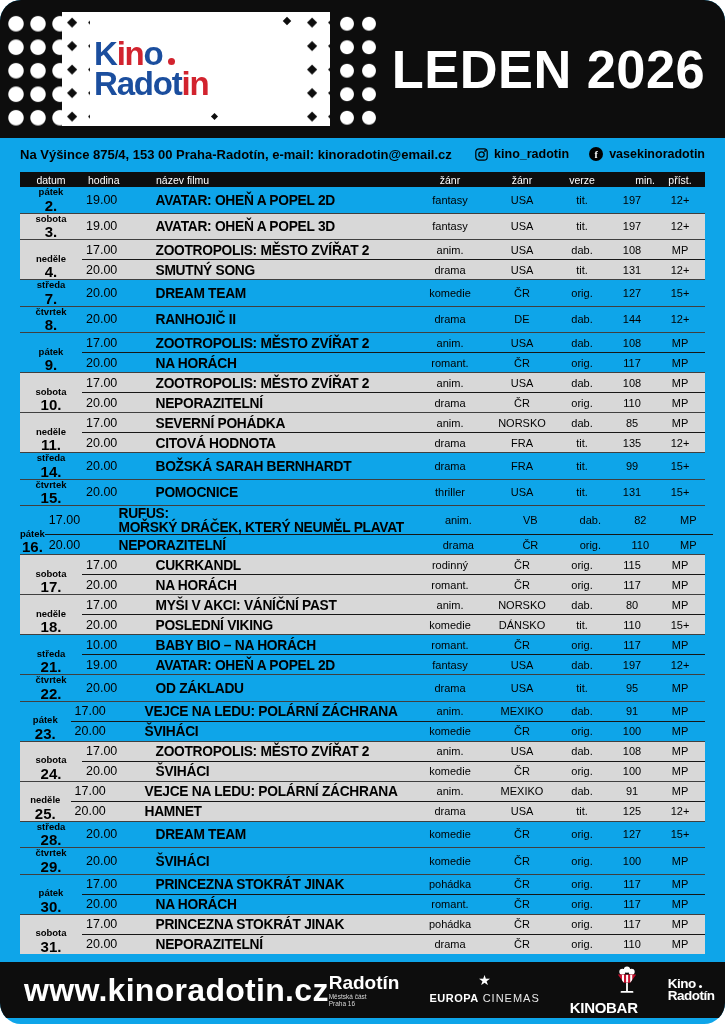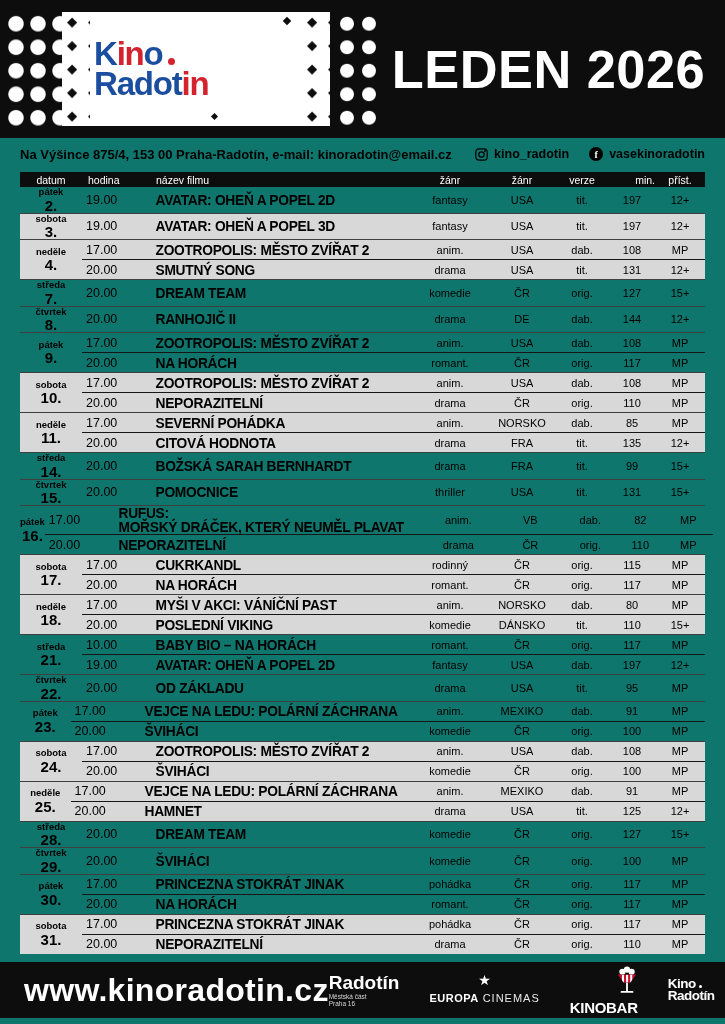--- a/index.html
+++ b/index.html
@@ -1,17 +1,17 @@
 <!DOCTYPE html>
 <html><head>
 <meta charset="utf-8">
 <style>
   html,body{margin:0;padding:0;background:#fff;}
-  .page{position:relative;width:725px;height:1024px;background:#0f766e;overflow:hidden;
-        font-family:"Liberation Sans",sans-serif;color:#000;}
+  .page{position:relative;width:725px;height:1024px;background:#0ea5e9;overflow:hidden;
+        font-family:"Liberation Sans",sans-serif;color:#000;border-radius:21px;}
 
   
   .hdr{position:relative;height:138px;background:#0d0d0d;}
   .panel{position:absolute;left:62px;top:12px;width:268px;height:114px;background:#fff;}
   .circL{position:absolute;left:2px;top:10px;width:60px;height:118px;
          background-image:radial-gradient(circle,#fff 7.2px,transparent 8.2px);
          background-size:22px 23.5px;background-position:3px 2px;}
   .circR{position:absolute;left:332px;top:10px;width:44px;height:118px;
          background-image:radial-gradient(circle,#fff 6.4px,transparent 7.4px);
          background-size:22px 23.5px;background-position:4px 2px;}
@@ -49,21 +49,21 @@
   .c-genre{width:78px;text-align:center;}
   .c-country{width:66px;text-align:center;}
   .c-version{width:54px;text-align:center;}
   .c-min{width:46px;text-align:right;}
   .c-rating{width:50px;text-align:center;}
 
   .group{display:flex;align-items:stretch;}
   .group + .group{border-top:1px solid #3f3f3f;}
   .group.weekend{background:#d8d8d8;}
   .date-cell{width:62px;display:flex;flex-direction:column;align-items:center;
-             justify-content:center;line-height:1;}
+             justify-content:flex-end;line-height:1;}
   .date-cell .day{font-size:9.5px;font-weight:bold;}
   .date-cell .num{font-size:15px;font-weight:bold;margin-top:1px;}
   .shows{flex:1;display:flex;flex-direction:column;justify-content:center;}
   .show{display:flex;align-items:center;min-height:19px;}
   .single .show{min-height:24px;}
   .show + .show{border-top:1px solid #161616;}
   .s-time{width:64px;padding-left:4px;box-sizing:border-box;font-size:12.5px;}
   .s-title{flex:1;padding-left:10px;box-sizing:border-box;font-weight:bold;
            font-size:14.5px;letter-spacing:-0.3px;line-height:14px;
            transform:scaleX(0.95);transform-origin:left center;white-space:nowrap;}

